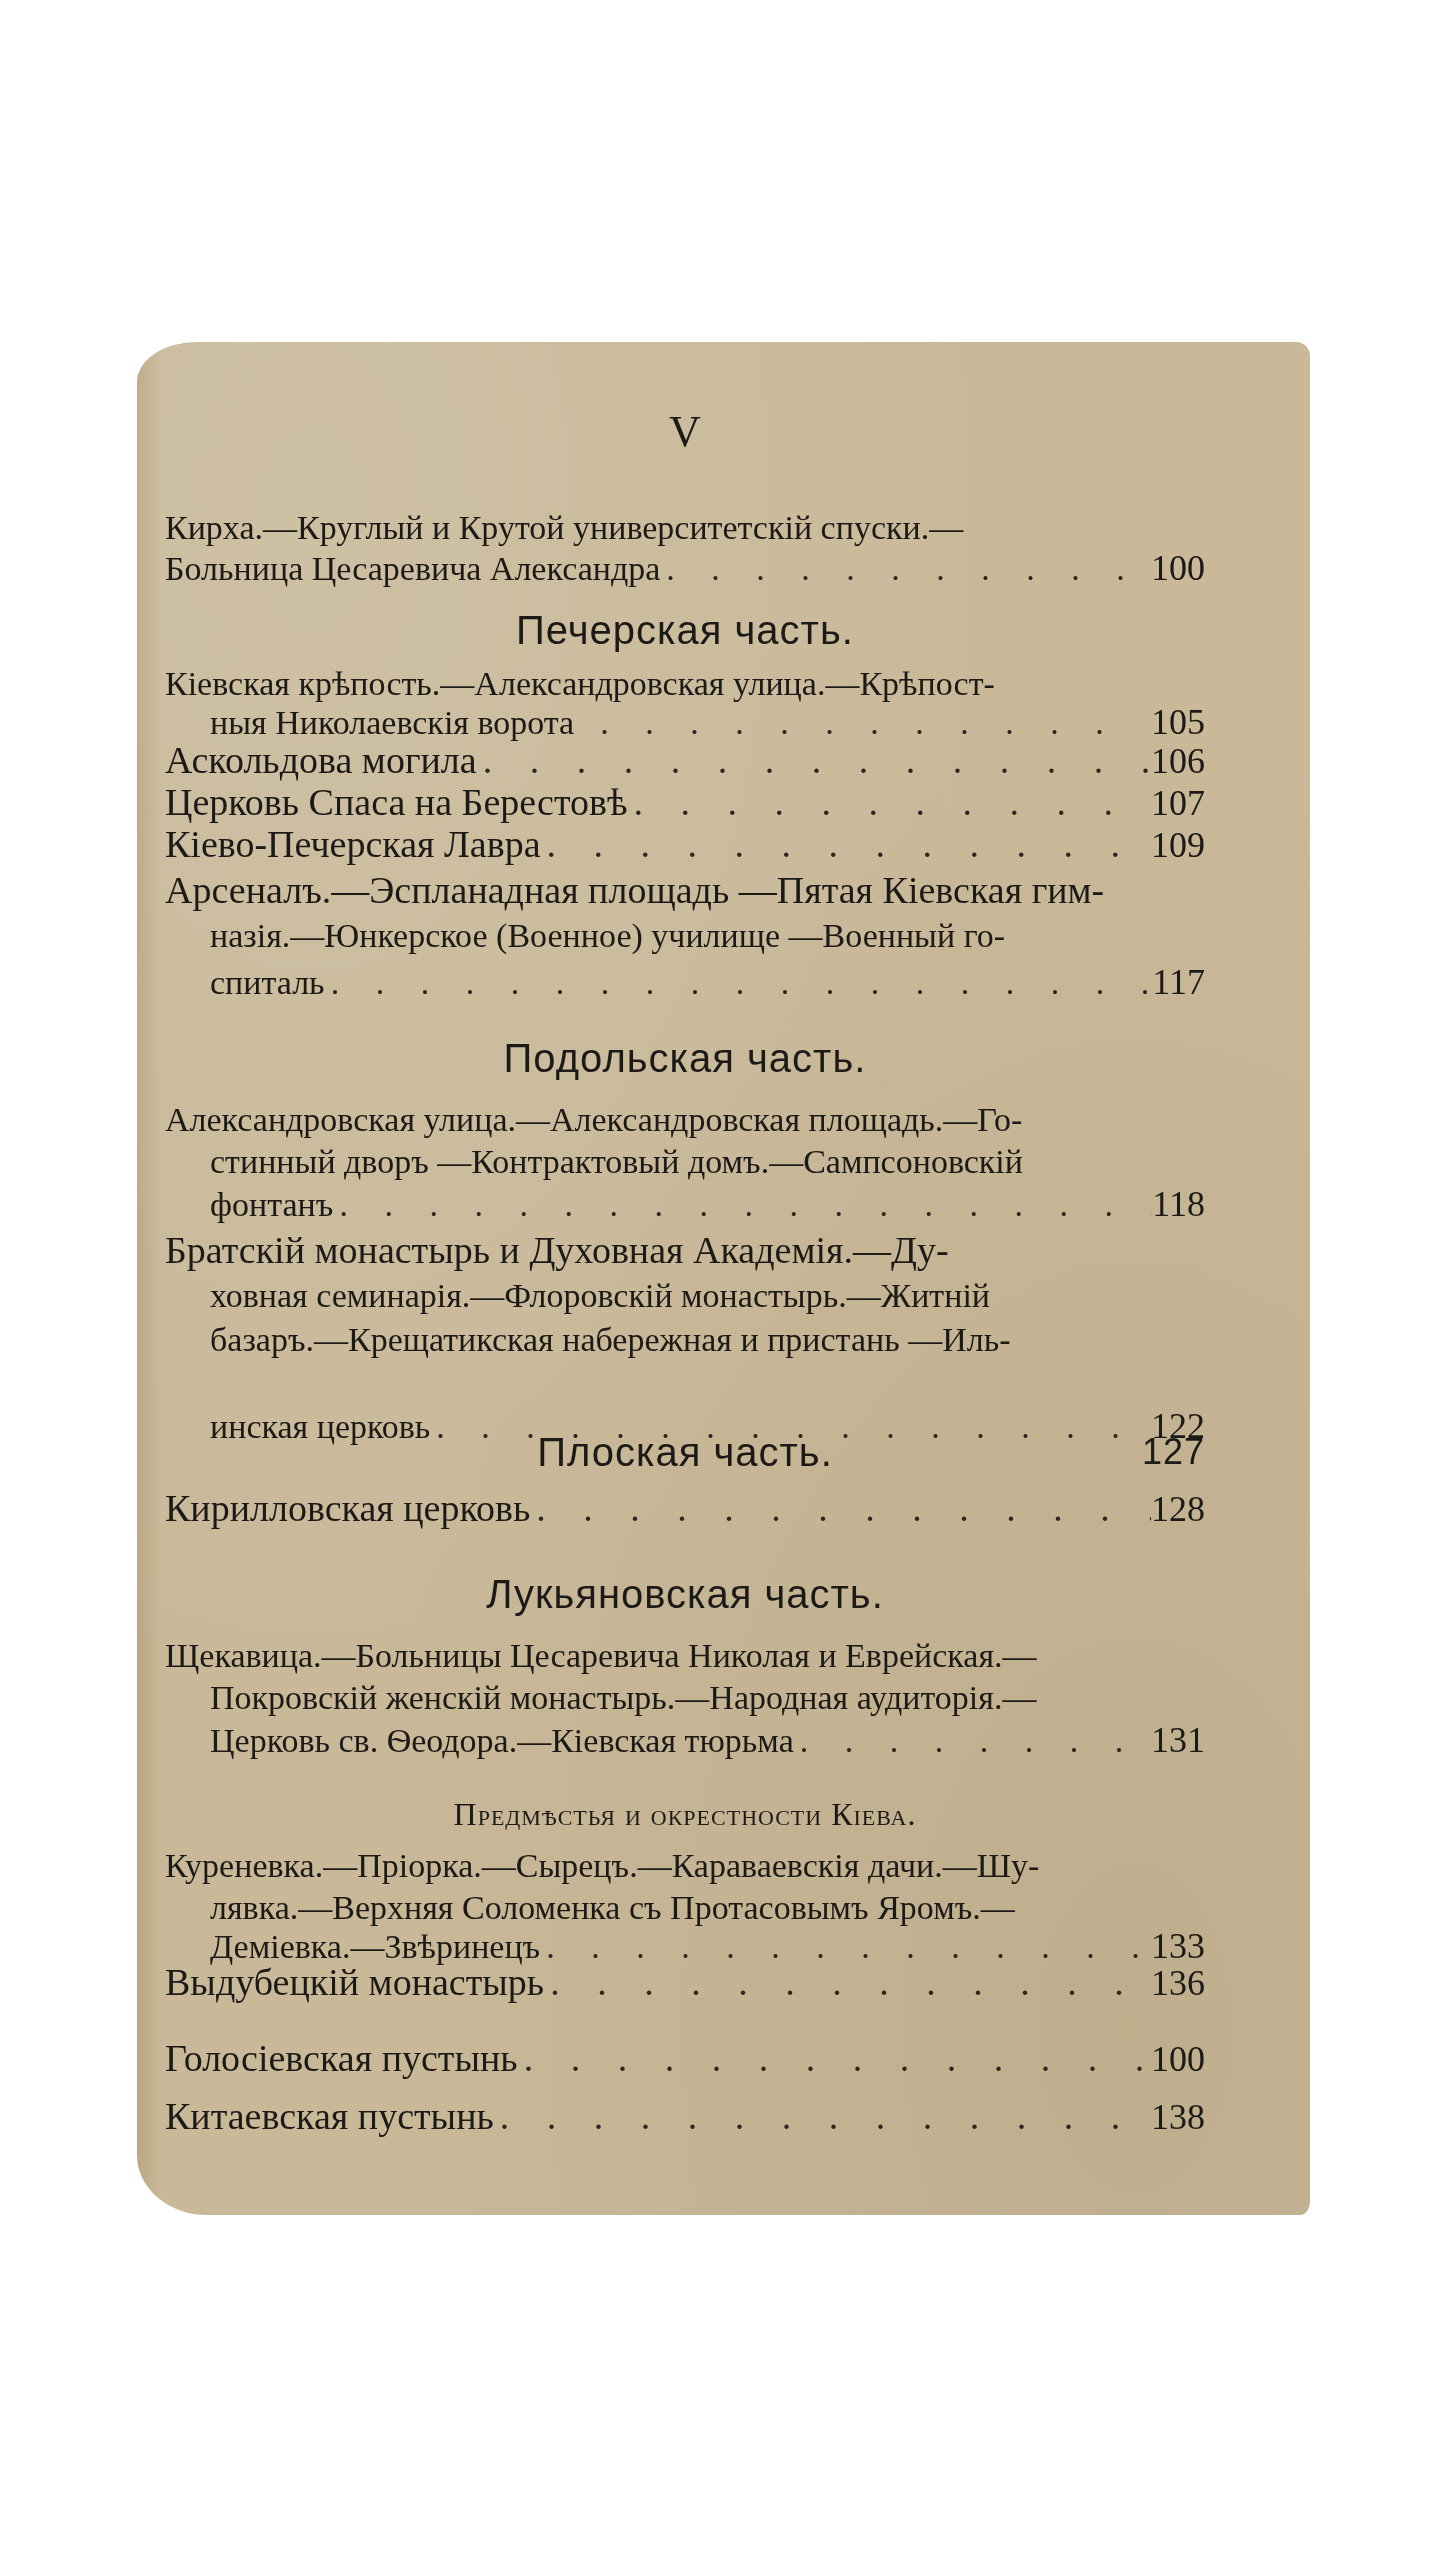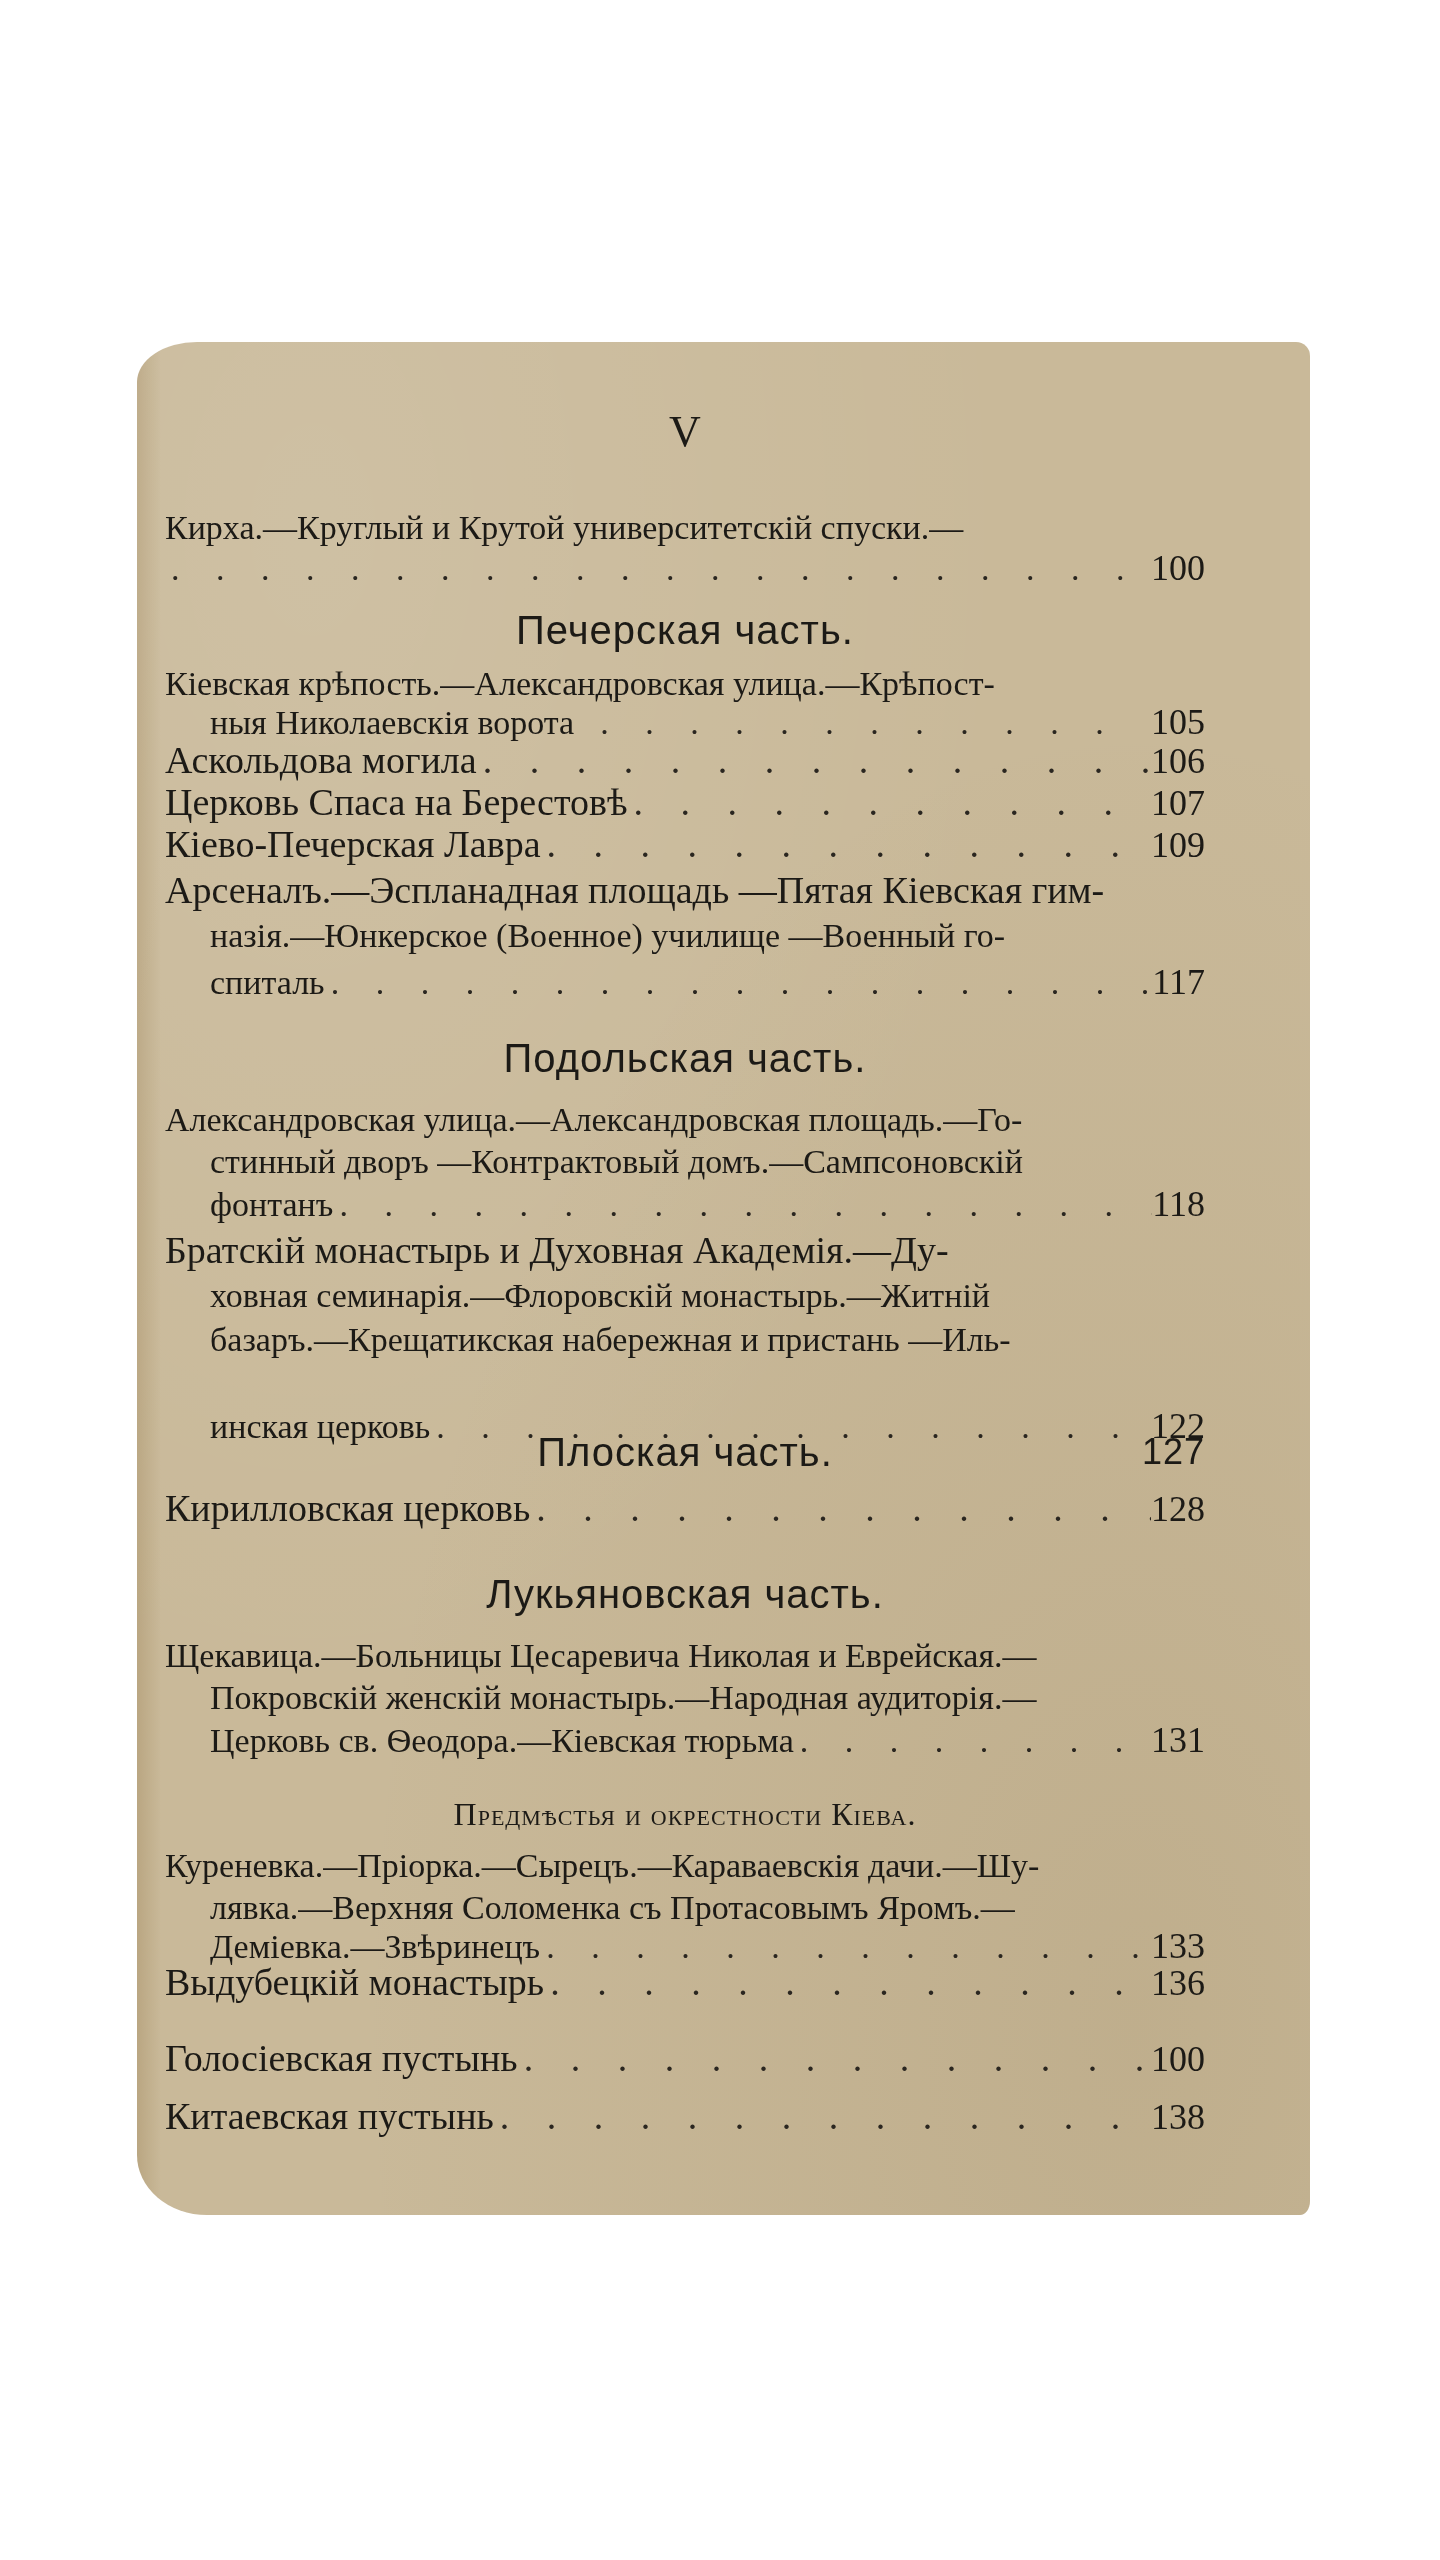--- a/index.html
+++ b/index.html
@@ -34,20 +34,21 @@
 </head>
 <body>
 
 <div class="page">
   <div class="content">
 
     <div class="line roman" style="top:70px;">V</div>
 
     <div class="line" style="top:166px;">Кирха.—Круглый и Крутой университетскій спуски.—</div>
     <div class="line row" style="top:206px;">
+      <span class="txt">Больница Цесаревича Александра</span>
       <span class="leader">. . . . . . . . . . . . . . . . . . . . . . . . . . . . . . . . . . . . . . . . . .</span>
       <span class="num">100</span>
     </div>
 
     <div class="line heading" style="top:268px;">Печерская часть.</div>
     <div class="line" style="top:322px;">Кіевская крѣпость.—Александровская улица.—Крѣпост-</div>
     <div class="line row indent" style="top:360px;gap:20px;">
       <span class="txt">ныя Николаевскія ворота</span>
       <span class="leader">. . . . . . . . . . . . . . . . . . . . . . . . . . . . . . . . . . . . . . . . . .</span>
       <span class="num">105</span>

